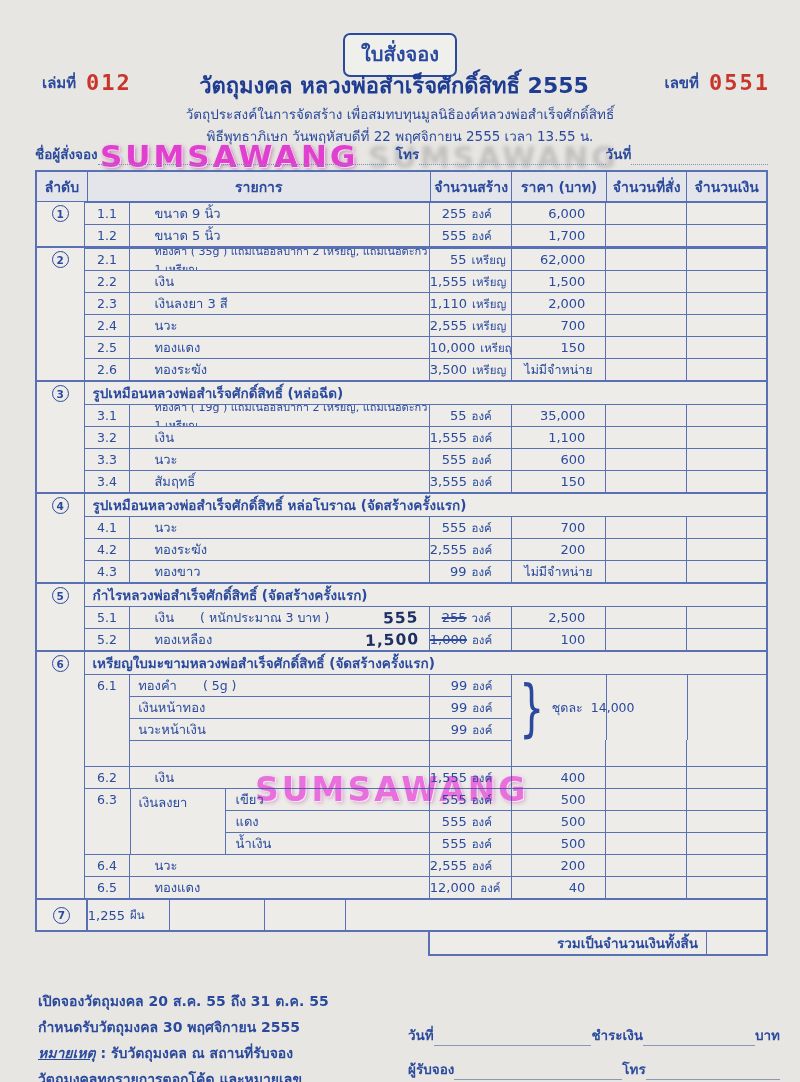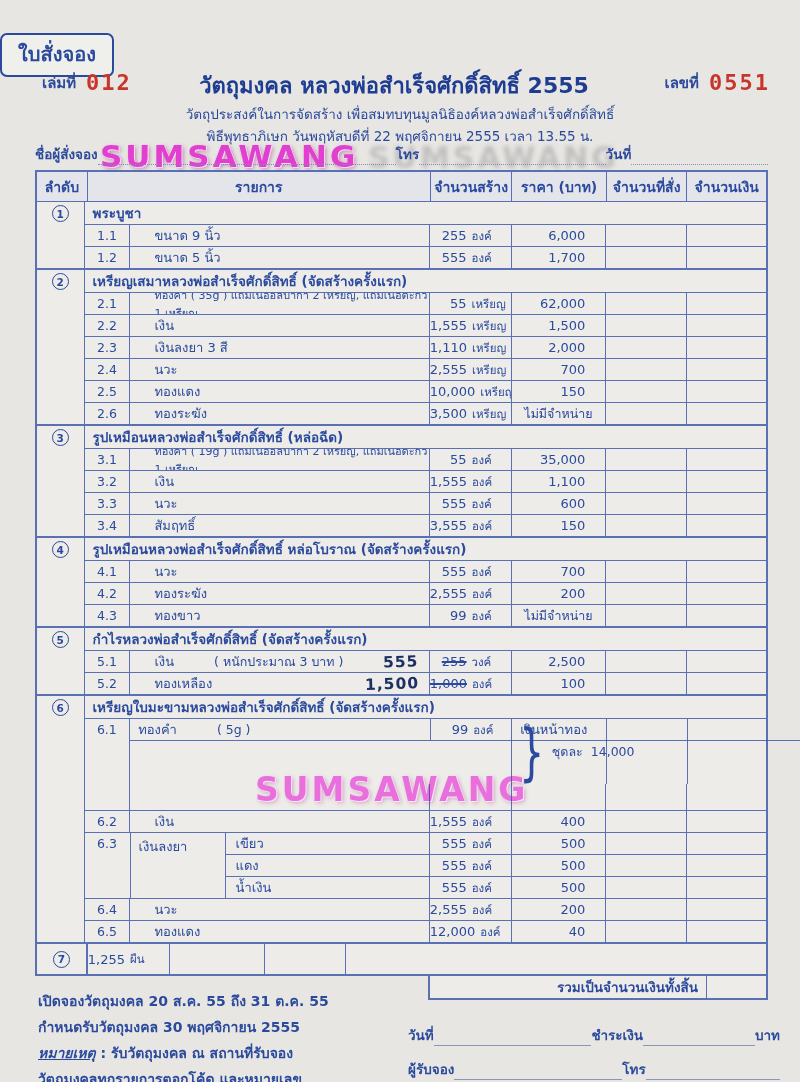--- a/index.html
+++ b/index.html
@@ -12,21 +12,21 @@
     background:
       radial-gradient(420px 160px at 78% 3%, rgba(190,190,186,.45), rgba(190,190,186,0) 70%),
       radial-gradient(300px 120px at 12% 1%, rgba(185,185,180,.40), rgba(185,185,180,0) 70%),
       radial-gradient(500px 260px at 70% 16%, rgba(205,205,200,.30), rgba(205,205,200,0) 75%),
       radial-gradient(260px 420px at 99% 45%, rgba(205,205,200,.35), rgba(205,205,200,0) 75%),
       linear-gradient(180deg,#f5f4f1 0%, #f1f0ec 8%, #efeeea 60%, #edecdf0 100%),
       var(--paper);
   }
   .abs{position:absolute}
   
-  .badge{left:0;right:0;top:33px;text-align:left}
+  .badge{left:0;right:0;top:33px;text-align:center}
   .badge span{display:inline-block;border:2px solid var(--ink);border-radius:7px;padding:3px 16px 5px;font-size:20px;font-weight:bold;background:rgba(255,255,255,.35)}
   .bookno{left:42px;top:70px;font-size:15px;font-weight:bold}
   .docno{right:30px;top:70px;font-size:15px;font-weight:bold}
   .rednum{font-family:"DejaVu Sans Mono","Liberation Mono",monospace;color:var(--red);font-size:22px;font-weight:bold;letter-spacing:2px;vertical-align:-2px;margin-left:10px}
   .title{left:0;right:12px;top:68px;text-align:center;font-size:22px;font-weight:bold;color:var(--ink-bold)}
   .sub1{left:0;right:0;top:103px;text-align:center;font-size:13.5px}
   .sub2{left:0;right:0;top:125px;text-align:center;font-size:13.5px}
   
   .nameline{left:35px;top:147px;width:733px;display:flex;align-items:flex-end;font-size:13.5px;font-weight:bold;height:18px}
   .fill{border-bottom:1px dotted #7f8fb6;height:16px}
@@ -55,26 +55,26 @@
   .content{width:681.5px}
   .rh{height:22px}.r{height:22px}.rsp{height:26px}.r7{height:30px}
   .ttl{font-weight:bold;font-size:13.5px;padding-left:8px}
   .pd{padding-left:24px;font-size:13px}
   .num{justify-content:center;font-size:12.5px}
   .qtyc{font-size:13px}
   .qtyc .qn{flex:1;text-align:right;padding-right:2px}
   .qtyc .qu{width:42px;font-size:11.5px;padding-left:3px}
   .pricec{font-size:13px;justify-content:flex-end;padding-right:20px}
   .nosale{justify-content:center;font-size:12.5px;padding-right:0}
-  .note{font-size:12.5px;margin-left:40px}
+  .note{font-size:12.5px;margin-left:26px}
   .hand{font-family:"DejaVu Sans",sans-serif;font-weight:bold;color:#1d2f63;font-size:15.5px;margin-left:auto;margin-right:10px;transform:rotate(-2deg);letter-spacing:1px}
   .struck{text-decoration:line-through;text-decoration-thickness:1.6px}
   .grp{height:66px}
   .gnum{width:45px;display:flex;justify-content:center;align-items:flex-start;padding-top:3px;font-size:12.5px}
-  .gstack{width:382px;display:flex;flex-direction:row}
+  .gstack{width:382px;display:flex;flex-direction:column}
   .gsub{display:flex;height:22px;border-bottom:1.2px solid var(--line)}
   .gsub:last-child{border-bottom:1.2px solid var(--line)}
   .gdesc{width:300px;display:flex;align-items:center;padding-left:8px;font-size:13px}
   .gqty{width:82px;border-left:1.5px solid var(--line)}
   .bracecell{width:95px;display:flex;align-items:center;padding-left:2px}
   .brace{font-size:56px;font-weight:normal;transform:scaleY(1.12) scaleX(.7);line-height:1;color:var(--ink)}
   .setlbl{font-size:12.5px;margin-left:2px;white-space:nowrap}
   .dmain{width:95px;display:flex;align-items:flex-start;padding:3px 0 0 8px;font-size:13px;border-left:1.5px solid var(--line)}
   .cstack{width:541.5px;display:flex;flex-direction:column}
   .csub{display:flex;height:22px}
@@ -126,23 +126,20 @@
         <div class="c w-price bl">ราคา (บาท)</div>
         <div class="c w-ord bl">จำนวนที่สั่ง</div>
         <div class="c w-amt bl">จำนวนเงิน</div>
       </div>
 
       <div class="section first">
         <div class="seq">
             <span class="circle">1</span>
           </div>
         <div class="content">
-          <div class="row rh">
-              <div class="c ttl">พระบูชา</div>
-            </div>
           <div class="row r bt">
             <div class="c w-num num">1.1</div>
             <div class="c w-desc bl pd">ขนาด 9 นิ้ว</div>
             <div class="c w-qty bl qtyc">
                 <span class="qn">255</span>
                 <span class="qu">องค์</span>
               </div>
             <div class="c w-price bl pricec">6,000</div>
             <div class="c w-ord bl"></div>
             <div class="c w-amt bl"></div>
@@ -159,23 +156,20 @@
             <div class="c w-amt bl"></div>
           </div>
         </div>
       </div>
 
       <div class="section">
         <div class="seq">
             <span class="circle">2</span>
           </div>
         <div class="content">
-          <div class="row rh">
-              <div class="c ttl">เหรียญเสมาหลวงพ่อสำเร็จศักดิ์สิทธิ์  (จัดสร้างครั้งแรก)</div>
-            </div>
           <div class="row r bt">
             <div class="c w-num num">2.1</div>
             <div class="c w-desc bl pd" style="font-size:11px">ทองคำ ( 35g ) แถมเนื้ออัลปาก้า 2 เหรียญ, แถมเนื้อตะกั่ว 1 เหรียญ</div>
             <div class="c w-qty bl qtyc">
                 <span class="qn">55</span>
                 <span class="qu">เหรียญ</span>
               </div>
             <div class="c w-price bl pricec">62,000</div>
             <div class="c w-ord bl"></div>
               <div class="c w-amt bl"></div>

